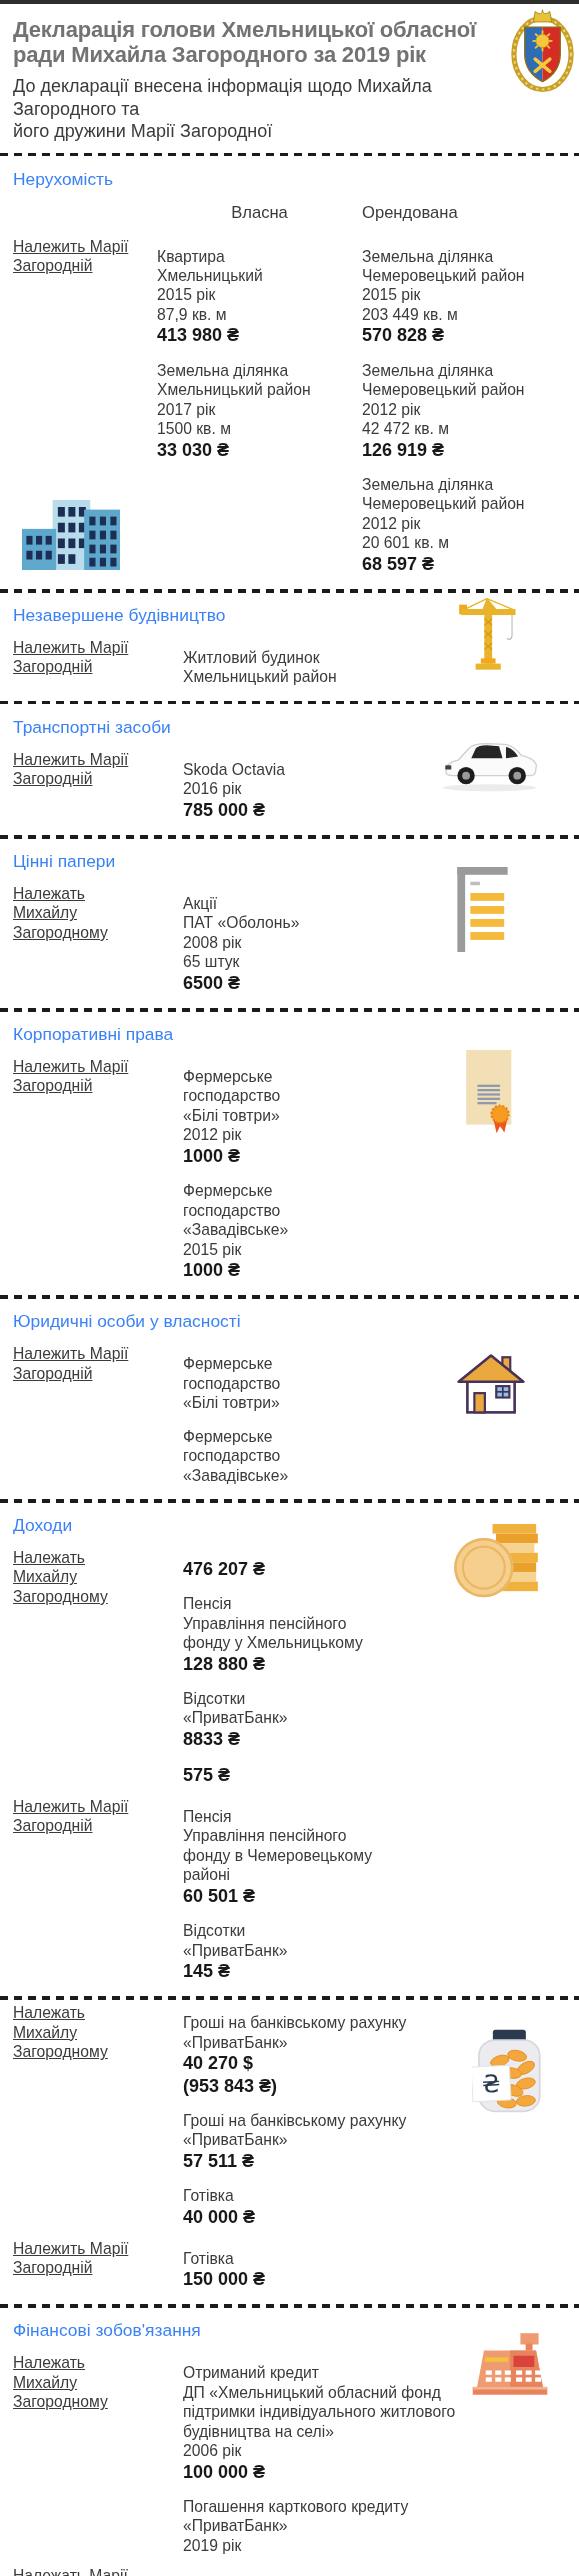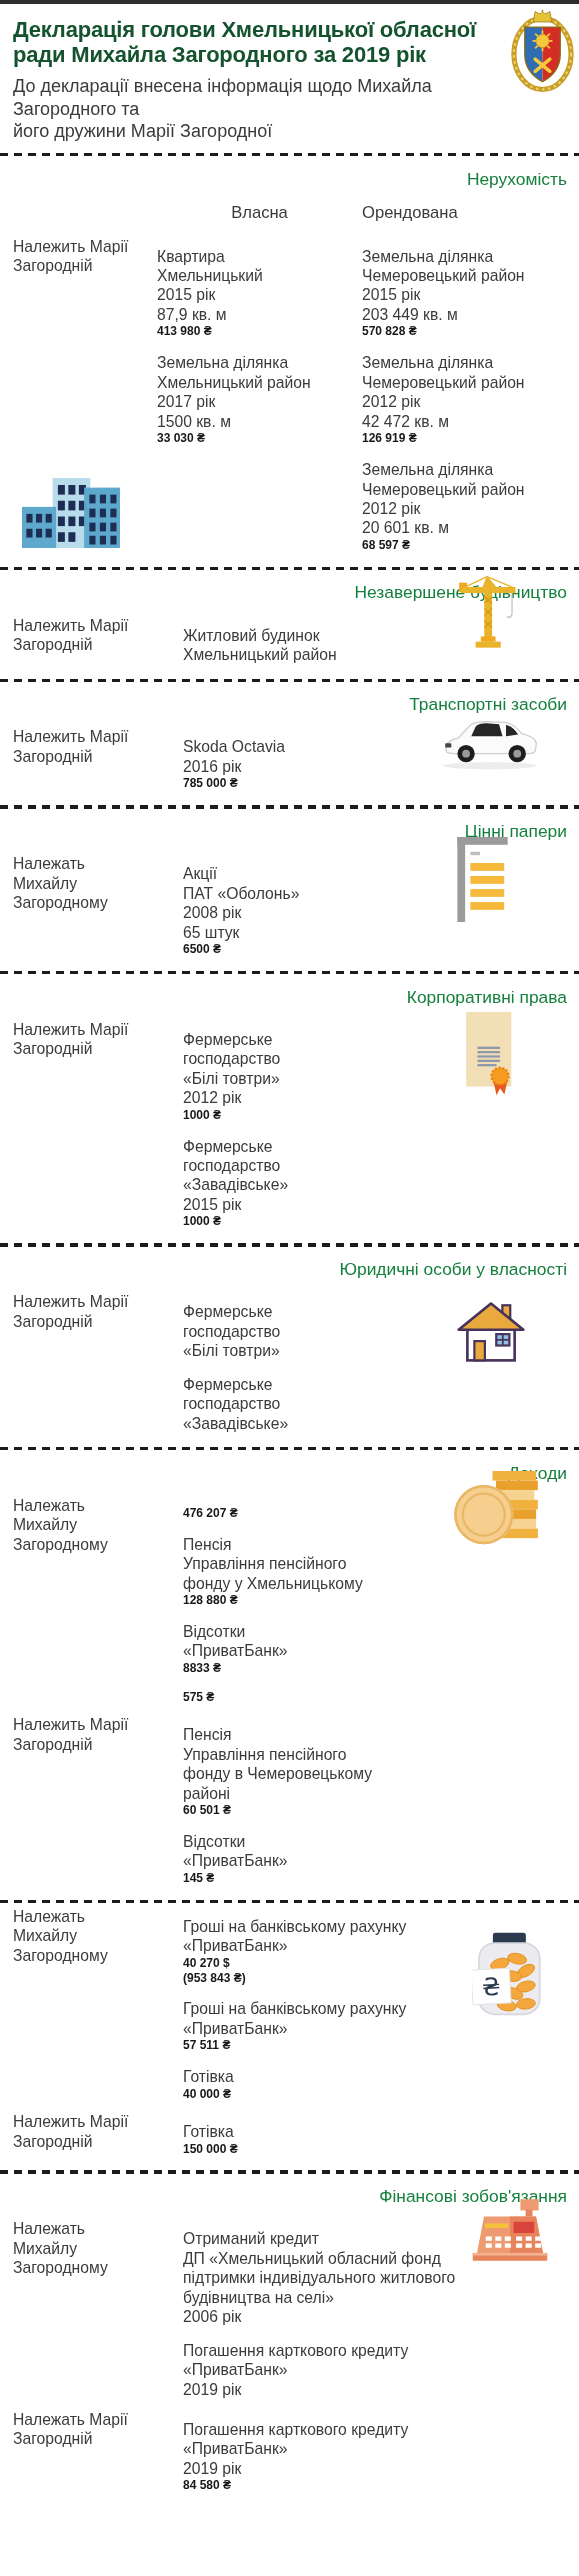--- a/index.html
+++ b/index.html
@@ -4,36 +4,36 @@
 <style>
   * { box-sizing: border-box; }
   html,body { margin:0; padding:0; }
   body { width:580px; background:#ffffff; font-family:"Liberation Sans","DejaVu Sans",sans-serif; color:#3b3b3b; }
   .page { width:580px; position:relative; background:#fff; }
   .bar-top { height:4.4px; background:#2d2d2d; }
   .sep { height:3.5px; background:repeating-linear-gradient(90deg,#1b1b1b 0 7.8px,transparent 7.8px 14px); }
 
   
   .hdr { position:relative; padding:12.2px 87px 10.5px 13px; }
-  .hdr h1 { margin:0; font-size:22px; line-height:1.16; font-weight:700; color:#14532d; white-space:pre-line; letter-spacing:-0.2px; }
+  .hdr h1 { margin:0; font-size:22px; line-height:1.16; font-weight:700; color:#737373; white-space:pre-line; letter-spacing:-0.2px; }
   .hdr .sub { margin-top:7.8px; font-size:18px; line-height:1.24; white-space:pre-line; color:#3b3b3b; }
   .emblem { position:absolute; right:5.2px; top:3.5px; }
 
   
   .sec { position:relative; padding:3.5px 13px 10.5px; }
-  .sec-title { margin:8.7px 0 12.2px; text-align:right; font-size:17.4px; font-weight:400; color:#15803d; }
+  .sec-title { margin:8.7px 0 12.2px; text-align:left; font-size:17.4px; font-weight:400; color:#3b82f6; }
   .grid { display:flex; }
   .grid + .grid { margin-top:7px; }
   .owner-col { flex:0 0 170px; }
-  .owner { font-size:15.7px; line-height:1.24; white-space:pre-line; }
+  .owner { font-size:15.7px; line-height:1.24; white-space:pre-line;text-decoration:underline; }
   .items-col { flex:1; max-width:305px; }
   .item { margin-bottom:14px;margin-top:10px; }
   .item:last-child { margin-bottom:3.5px; }
   .item-text { font-size:15.7px; line-height:1.24; white-space:pre-line; }
-  .item-amount { font-size:12px; line-height:1.24; font-weight:700; color:#181818; white-space:pre-line; }
+  .item-amount { font-size:18px; line-height:1.24; font-weight:700; color:#181818; white-space:pre-line; }
   .sec-icon { position:absolute; }
 
   
   .re-heads { display:flex; margin:13px 0 14px; font-size:16.6px; }
   .re-spacer { flex:0 0 144px; }
   .re-head-own { flex:0 0 205px; text-align:center; }
   .re-head-rented { flex:1; }
   .re-grid { display:flex; }
   .re-owner { flex:0 0 144px; }
   .re-col-own { flex:0 0 205px; }
@@ -496,20 +496,21 @@
 Михайлу
 Загородному</div>
         </div>
       <div class="items-col" style="max-width:323px;">
         <div class="item">
           <div class="item-text">Отриманий кредит
 ДП «Хмельницький обласний фонд
 підтримки індивідуального житлового
 будівництва на селі»
 2006 рік</div>
+          <div class="item-amount">100 000 ₴</div>
         </div>
         <div class="item">
           <div class="item-text">Погашення карткового кредиту
 «ПриватБанк»
 2019 рік</div>
         </div>
       </div>
     </div>
     <div class="grid">
       <div class="owner-col">

